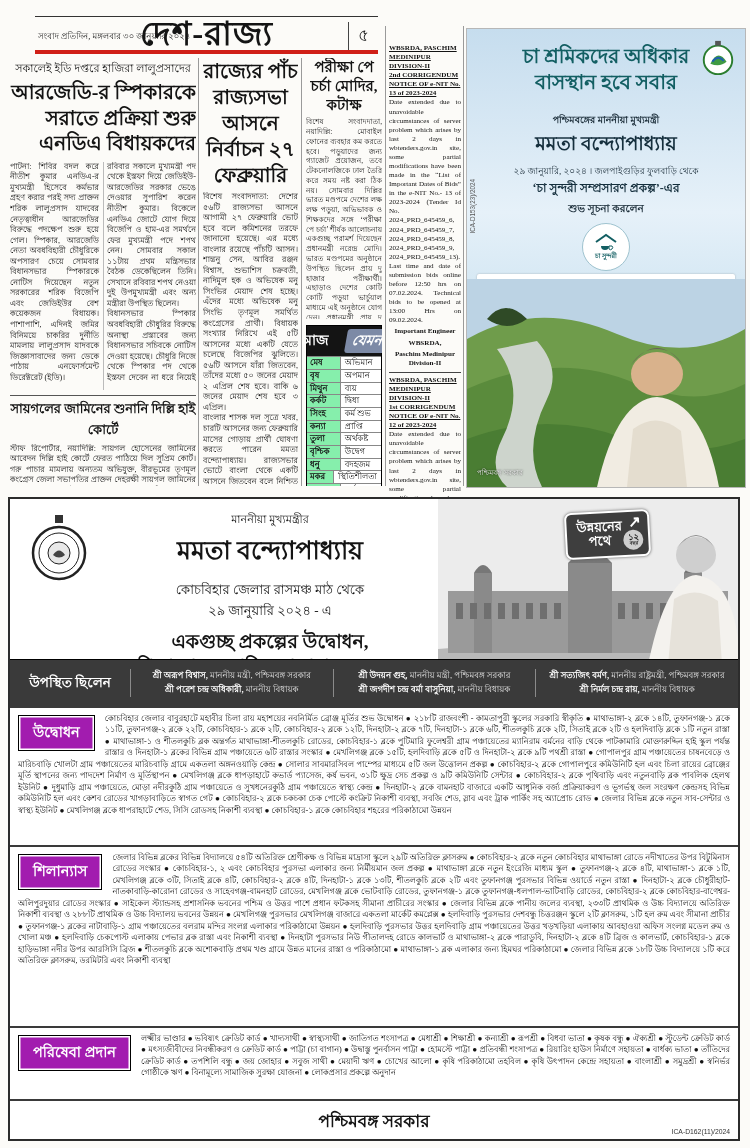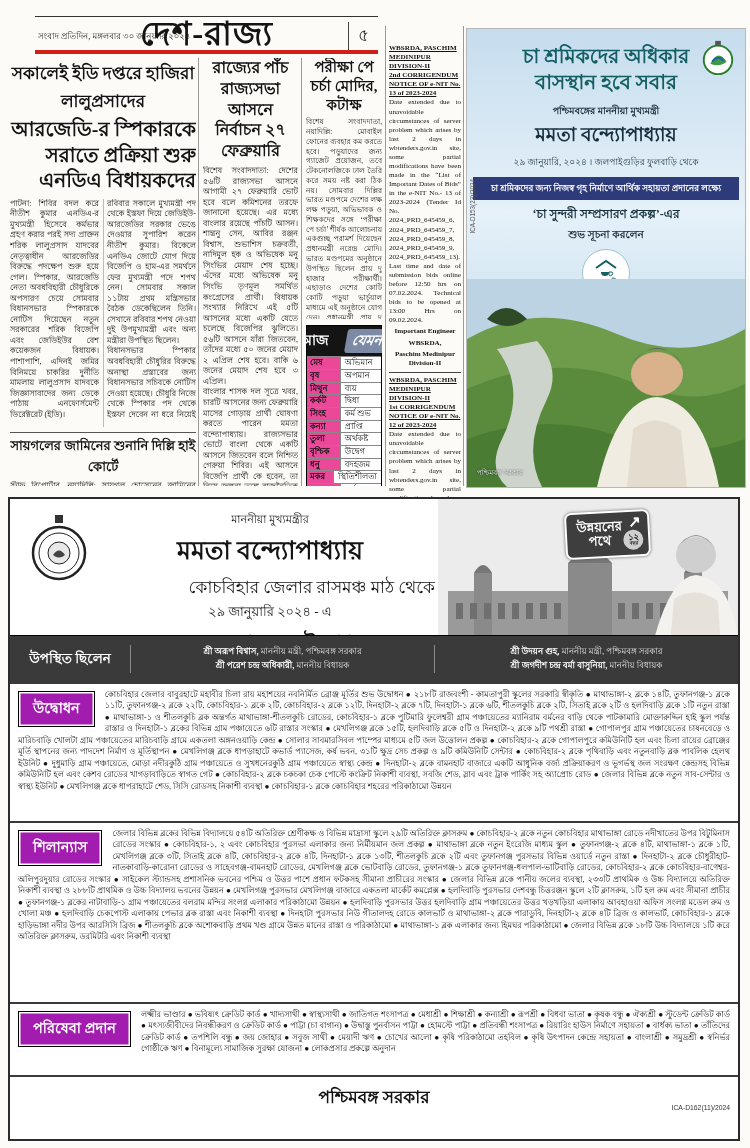--- a/index.html
+++ b/index.html
@@ -6,66 +6,66 @@
   .page{position:relative;width:750px;height:1148px;background:#fcfbf8;font-family:"Liberation Serif",serif;color:#141414;overflow:hidden;margin:0 auto;}
   
   .mast-topline{position:absolute;left:35px;top:16px;width:343px;border-top:1.5px solid #333;}
   .mast-date{position:absolute;left:38px;top:30px;font-size:8.5px;color:#222;}
   .mast-title{position:absolute;left:35px;top:8px;width:343px;text-align:center;font-size:33px;font-weight:bold;letter-spacing:1px;}
   .mast-page{position:absolute;left:348px;top:22px;font-size:17px;border-left:1px solid #444;padding-left:9px;}
   .red-rule{position:absolute;left:35px;top:50px;width:343px;height:4px;background:#d01f17;}
   
   .vdiv{position:absolute;width:1px;background:#9a9a9a;}
   .col{position:absolute;overflow:hidden;}
-  .kicker{font-size:17px;text-align:center;font-weight:bold;margin:2px 0 1px;}
+  .kicker{font-size:11px;text-align:center;font-weight:normal;margin:2px 0 1px;}
   .h-lead{font-size:20px;line-height:1.28;font-weight:bold;text-align:right;margin:0 0 5px;}
-  .h-mid{font-size:16px;line-height:1.3;font-weight:bold;text-align:center;margin:0 0 4px;}
+  .h-mid{font-size:20px;line-height:1.3;font-weight:bold;text-align:center;margin:0 0 4px;}
   .h-small{font-size:15px;line-height:1.25;font-weight:bold;text-align:center;margin:0 0 3px;}
   .body-txt{font-size:8px;line-height:1.32;text-align:justify;white-space:pre-line;overflow:hidden;}
   .two-col{column-count:2;column-gap:8px;column-rule:1px solid #bbb;}
   .sub-rule{border-top:1px solid #555;margin:5px 0 3px;}
   .h-sub{font-size:13px;font-weight:bold;text-align:center;margin:1px 0 3px;}
   
   .horo{border:1.6px solid #000;margin-top:6px;background:#fff;}
   .horo-head{background:#141414;color:#fff;display:flex;align-items:center;justify-content:center;gap:18px;font-size:14px;font-weight:bold;padding:3px 7px;}
   .horo-word{display:inline-block;background:#7d8aa6;color:#fff;font-style:italic;transform:skewX(-10deg);padding:0 6px;border-radius:3px;}
   .horo-row{display:flex;border-top:1px solid #888;font-size:8.4px;line-height:1.15;}
-  .horo-sign{width:36%;font-weight:bold;padding:1px 3px;border-right:1px solid #888;background:#ec4899;}
+  .horo-sign{width:36%;font-weight:bold;padding:1px 3px;border-right:1px solid #888;background:#86efac;}
   .horo-res{padding:1px 4px;}
   
   .notice{font-size:7.1px;line-height:1.28;text-align:justify;}
   .notice + .notice{border-top:1px solid #444;margin-top:4px;padding-top:3px;}
   .n-org,.n-head{font-weight:bold;text-decoration:underline;text-align:left;}
   .n-sign{text-align:center;font-weight:bold;margin-top:2px;}
   
   .tea{background:linear-gradient(180deg,#c6ddee 0%,#e6f1f9 40%,#d4e7f3 58%,#cfe4f1 100%);border:1px solid #b7b7b7;text-align:center;}
   .tea-code{position:absolute;left:2px;top:150px;writing-mode:vertical-rl;transform:rotate(180deg);font-size:6.3px;color:#555;font-family:"Liberation Sans",sans-serif;}
   .tea-h{color:#135f63;font-size:20px;font-weight:bold;line-height:1.3;margin-top:14px;}
-  .tea-sub{font-size:9.5px;font-weight:bold;color:#21333f;margin-top:9px;}
+  .tea-sub{font-size:9.5px;font-weight:bold;color:#21333f;margin-top:18px;}
   .tea-name{font-size:19px;font-weight:bold;color:#152f3d;margin-top:1px;}
   .tea-date{font-size:9px;color:#21333f;margin-top:3px;}
   .tea-bar{background:#2e3b7a;color:#fff;font-size:8.8px;font-weight:bold;padding:4px 3px;margin:7px 6px 5px;}
   .tea-scheme{font-size:12px;font-weight:bold;color:#152f3d;}
   .tea-scheme2{font-size:10.5px;font-weight:bold;color:#21333f;margin-top:2px;}
   .tea-logo{width:46px;height:46px;border-radius:50%;background:#fff;border:1.5px solid #9fc3cf;margin:5px auto 3px;display:flex;flex-direction:column;align-items:center;justify-content:center;}
   .tea-logo-label{font-size:6.5px;color:#135f63;font-weight:bold;}
   .tea-info{background:#fff;margin:2px 10px;padding:4px 5px;border-radius:2px;box-shadow:0 0 2px rgba(0,0,0,.25);}
   .tea-info-h{font-size:10px;font-weight:bold;color:#1c2a6b;}
   .tea-info-b{font-size:8.3px;line-height:1.35;color:#222;margin-top:2px;}
   .tea-photo{position:absolute;left:0;right:0;bottom:0;height:208px;overflow:hidden;}
   .tea-cap{position:absolute;left:10px;bottom:8px;color:#f2f2f2;font-size:7px;text-shadow:0 0 2px #000;}
   .bb-logo{position:absolute;right:8px;top:10px;width:38px;height:38px;}
   
   .bot{position:absolute;left:8px;top:497px;width:732px;height:644px;border:2px solid #2c2c2c;background:#fff;box-sizing:border-box;}
-  .bot-head{position:relative;height:136px;overflow:hidden;padding-left:30px;}
+  .bot-head{position:relative;height:160px;overflow:hidden;padding-left:30px;}
   .emblem{position:absolute;left:16px;top:14px;width:66px;text-align:center;}
   .bot-center{position:absolute;left:95px;top:8px;width:330px;text-align:center;}
   .bot-kicker{font-size:11px;margin-top:4px;}
   .bot-name{font-size:25px;font-weight:bold;margin-top:1px;}
-  .bot-venue{font-size:17px;text-align:right;}
+  .bot-venue{font-size:13px;margin-top:6px;}
   .bot-date{font-size:13px;}
   .bot-headline{font-size:19px;font-weight:bold;line-height:1.3;margin-top:8px;white-space:pre-line;}
   .bot-photo{position:absolute;right:0;top:0;width:300px;height:166px;}
   .badge{position:absolute;right:88px;top:12px;background:#3e3e3e;border:2px solid #fff;border-radius:7px;color:#fff;font-weight:bold;font-size:13px;line-height:1.1;padding:7px 26px 7px 10px;transform:rotate(-3deg);box-shadow:0 0 3px #555;text-align:center;}
   .badge-circle{position:absolute;right:5px;bottom:5px;width:20px;height:20px;border-radius:50%;background:#cfcfcf;color:#222;font-size:8.5px;display:flex;flex-direction:column;align-items:center;justify-content:center;line-height:1;}
   .badge-arrow{position:absolute;right:7px;top:2px;font-size:15px;}
   .att{display:flex;background:#3a3a3a;color:#fff;height:46px;align-items:center;border-top:1px solid #000;}
   .att-label{width:120px;text-align:center;font-size:13.5px;font-weight:bold;flex:0 0 auto;}
   .att-cols{display:flex;flex:1;}
   .att-cell{flex:1;text-align:center;font-size:8.6px;line-height:1.6;border-left:1px solid #8a8a8a;padding:0 4px;}
@@ -193,21 +193,20 @@
       <path d="M14 24 Q20 16 26 23" stroke="#1f5fae" stroke-width="2" fill="none"></path>
       <rect x="17" y="2" width="6" height="5" fill="#555"></rect>
     </svg>
     <div class="tea-h">
       <div>চা শ্রমিকদের অধিকার</div>
       <div>বাসস্থান হবে সবার</div>
     </div>
     <div class="tea-sub">পশ্চিমবঙ্গের মাননীয়া মুখ্যমন্ত্রী</div>
     <div class="tea-name">মমতা বন্দ্যোপাধ্যায়</div>
     <div class="tea-date">২৯ জানুয়ারি, ২০২৪  ।  জলপাইগুড়ির ফুলবাড়ি থেকে</div>
-    <div class="tea-bar">চা শ্রমিকদের জন্য নিজস্ব গৃহ নির্মাণে আর্থিক সহায়তা প্রদানের লক্ষ্যে</div>
     <div class="tea-scheme">‘চা সুন্দরী সম্প্রসারণ প্রকল্প’-এর</div>
     <div class="tea-scheme2">শুভ সূচনা করলেন</div>
     <div class="tea-logo">
       <svg width="24" height="18" viewBox="0 0 24 18">
         <path d="M2 9 L12 2 L22 9" stroke="#135f63" stroke-width="2" fill="none"></path>
         <path d="M7 13 h8 a3 3 0 0 1 -8 0 Z" fill="#135f63"></path>
         <path d="M15 13 h3 a2 2 0 0 1 -3 3 Z" fill="none" stroke="#135f63"></path>
       </svg>
       <div class="tea-logo-label">চা সুন্দরী</div>
     </div>
@@ -301,20 +300,24 @@
       <div class="att-label">উপস্থিত ছিলেন</div>
       <div class="att-cols">
         <div class="att-cell">
           <div><span class="att-name">শ্রী অরূপ বিশ্বাস,</span> <span class="att-role">মাননীয় মন্ত্রী, পশ্চিমবঙ্গ সরকার</span></div>
           <div><span class="att-name">শ্রী পরেশ চন্দ্র অধিকারী,</span> <span class="att-role">মাননীয় বিধায়ক</span></div>
         </div>
         <div class="att-cell">
           <div><span class="att-name">শ্রী উদয়ন গুহ,</span> <span class="att-role">মাননীয় মন্ত্রী, পশ্চিমবঙ্গ সরকার</span></div>
           <div><span class="att-name">শ্রী জগদীশ চন্দ্র বর্মা বাসুনিয়া,</span> <span class="att-role">মাননীয় বিধায়ক</span></div>
         </div>
+        <div class="att-cell">
+          <div><span class="att-name">শ্রী সত্যজিৎ বর্মণ,</span> <span class="att-role">মাননীয় রাষ্ট্রমন্ত্রী, পশ্চিমবঙ্গ সরকার</span></div>
+          <div><span class="att-name">শ্রী নির্মল চন্দ্র রায়,</span> <span class="att-role">মাননীয় বিধায়ক</span></div>
+        </div>
       </div>
     </div>
 
     <div class="sec" style="height:128px;">
       <span class="sec-label">উদ্বোধন</span>
       <div class="sec-txt">কোচবিহার জেলার বাবুরহাটে মহাবীর চিলা রায় মহাশয়ের নবনির্মিত ব্রোঞ্জ মূর্তির শুভ উদ্বোধন ● ২১৮টি রাজবংশী - কামতাপুরী স্কুলের সরকারি স্বীকৃতি ● মাথাভাঙ্গা-২ ব্লকে ১৪টি, তুফানগঞ্জ-১ ব্লকে ১১টি, তুফানগঞ্জ-২ ব্লকে ২২টি, কোচবিহার-১ ব্লকে ২টি, কোচবিহার-২ ব্লকে ১২টি, দিনহাটা-২ ব্লকে ৭টি, দিনহাটা-১ ব্লকে ৬টি, শীতলকুচি ব্লকে ২টি, সিতাই ব্লকে ২টি ও হলদিবাড়ি ব্লকে ১টি নতুন রাস্তা ● মাথাভাঙ্গা-১ ও শীতলকুচি ব্লক অন্তর্গত মাথাভাঙ্গা-শীতলকুচি রোডের, কোচবিহার-১ ব্লকে পুটিমারি ফুলেশ্বরী গ্রাম পঞ্চায়েতের ম্যানিরাম বর্মনের বাড়ি থেকে পাটকামারি মোক্তারুদ্দিন হাই স্কুল পর্যন্ত রাস্তার ও দিনহাটা-১ ব্লকের বিভিন্ন গ্রাম পঞ্চায়েতে ৬টি রাস্তার সংস্কার ● মেখলিগঞ্জ ব্লকে ১৫টি, হলদিবাড়ি ব্লকে ৫টি ও দিনহাটা-২ ব্লকে ৯টি পথশ্রী রাস্তা ● গোপালপুর গ্রাম পঞ্চায়েতের চাষনবেড়ে ও মারিচবাড়ি খোলটা গ্রাম পঞ্চায়েতের মারিচবাড়ি গ্রামে একতলা অঙ্গনওয়াড়ি কেন্দ্র ● সোলার সাবমারসিবল পাম্পের মাধ্যমে ৫টি জল উত্তোলন প্রকল্প ● কোচবিহার-২ ব্লকে গোপালপুরে কমিউনিটি হল এবং চিলা রায়ের ব্রোঞ্জের মূর্তি স্থাপনের জন্য পাদদেশ নির্মাণ ও মূর্তিস্থাপন ● মেখলিগঞ্জ ব্লকে ধাপড়াহাটে কভার্ড প্যাসেজ, কর্ষ ভবন, ৩১টি ক্ষুদ্র সেচ প্রকল্প ও ৯টি কমিউনিটি সেন্টার ● কোচবিহার-২ ব্লকে পৃথিবাড়ি এবং নতুনবাড়ি ব্লক পাবলিক হেলথ ইউনিট ● দুধুমাড়ি গ্রাম পঞ্চায়েতে, মোড়া নদীরকুঠি গ্রাম পঞ্চায়েতে ও সুখধনেরকুঠি গ্রাম পঞ্চায়েতে স্বাস্থ্য কেন্দ্র ● দিনহাটা-২ ব্লকে বামনহাট বাজারে একটি আধুনিক বর্জ্য প্রক্রিয়াকরণ ও ভূগর্ভস্থ জল সংরক্ষণ কেন্দ্রসহ বিভিন্ন কমিউনিটি হল এবং কেশব রোডের খাগড়াবাড়িতে স্বাগত গেট ● কোচবিহার-২ ব্লকে চকচকা চেক পোস্টে কংক্রিট নিকাশী ব্যবস্থা, সবজি শেড, স্লাব এবং ট্রাক পার্কিং সহ অ্যাপ্রোচ রোড ● জেলার বিভিন্ন ব্লকে নতুন সাব-সেন্টার ও স্বাস্থ্য ইউনিট ● মেখলিগঞ্জ ব্লকে ধাপরাহাটে শেড, সিসি রোডসহ নিকাশী ব্যবস্থা ● কোচবিহার-১ ব্লকে কোচবিহার শহরের পরিকাঠামো উন্নয়ন</div>
     </div>
     <div class="sec" style="height:170px;">
       <span class="sec-label">শিলান্যাস</span>
       <div class="sec-txt">জেলার বিভিন্ন ব্লকের বিভিন্ন বিদ্যালয়ে ৫৪টি অতিরিক্ত শ্রেণীকক্ষ ও বিভিন্ন মাদ্রাসা স্কুলে ২৯টি অতিরিক্ত ক্লাসরুম ● কোচবিহার-২ ব্লকে নতুন কোচবিহার মাথাভাঙ্গা রোডে নদীখাতের উপর বিটুমিনাস রোডের সংস্কার ● কোচবিহার-১, ২ এবং কোচবিহার পুরসভা এলাকার জন্য নির্মীয়মান জল প্রকল্প ● মাথাভাঙ্গা ব্লকে নতুন ইংরেজি মাধ্যম স্কুল ● তুফানগঞ্জ-২ ব্লকে ৪টি, মাথাভাঙ্গা-১ ব্লকে ১টি, মেখলিগঞ্জ ব্লকে ৩টি, সিতাই ব্লকে ৪টি, কোচবিহার-২ ব্লকে ৪টি, দিনহাটা-১ ব্লকে ১৩টি, শীতলকুচি ব্লকে ২টি এবং তুফানগঞ্জ পুরসভার বিভিন্ন ওয়ার্ডে নতুন রাস্তা ● দিনহাটা-২ ব্লকে চৌধুরীহাট-নাতকাবাড়ি-কারোনা রোডের ও সাহেবগঞ্জ-বামনহাট রোডের, মেখলিগঞ্জ ব্লকে ভোটবাড়ি রোডের, তুফানগঞ্জ-১ ব্লকে তুফানগঞ্জ-ধলপাল-ভাটিবাড়ি রোডের, কোচবিহার-২ ব্লকে কোচবিহার-বাণেশ্বর-অলিপুরদুয়ার রোডের সংস্কার ● সাইকেল স্ট্যান্ডসহ প্রশাসনিক ভবনের পশ্চিম ও উত্তর পাশে প্রধান ফটকসহ সীমানা প্রাচীরের সংস্কার ● জেলার বিভিন্ন ব্লকে পানীয় জলের ব্যবস্থা, ২৩৩টি প্রাথমিক ও উচ্চ বিদ্যালয়ে অতিরিক্ত নিকাশী ব্যবস্থা ও ২৮৮টি প্রাথমিক ও উচ্চ বিদ্যালয় ভবনের উন্নয়ন ● মেখলিগঞ্জ পুরসভার মেখলিগঞ্জ বাজারে একতলা মার্কেট কমপ্লেক্স ● হলদিবাড়ি পুরসভার দেশবন্ধু চিত্তরঞ্জন স্কুলে ২টি ক্লাসরুম, ১টি হল রুম এবং সীমানা প্রাচীর ● তুফানগঞ্জ-১ ব্লকের নাটাবাড়ি-১ গ্রাম পঞ্চায়েতের বলরাম মন্দির সংলগ্ন এলাকার পরিকাঠামো উন্নয়ন ● হলদিবাড়ি পুরসভার উত্তর হলদিবাড়ি গ্রাম পঞ্চায়েতের উত্তর খড়খড়িয়া এলাকায় আবহাওয়া অফিস সংলগ্ন মডেল রুম ও খোলা মঞ্চ ● হলদিবাড়ি চেকপোস্ট এলাকায় পেভার ব্লক রাস্তা এবং নিকাশী ব্যবস্থা ● দিনহাটা পুরসভার নিউ গীতালদহ রোডে কালভার্ট ও মাথাভাঙ্গা-২ ব্লকে পারাডুবি, দিনহাটা-২ ব্লকে ৪টি ব্রিজ ও কালভার্ট, কোচবিহার-১ ব্লকে হাড়িভাঙ্গা নদীর উপর আরসিসি ব্রিজ ● শীতলকুচি ব্লকে অশোকবাড়ি প্রথম খণ্ড গ্রামে উন্নত মানের রাস্তা ও পরিকাঠামো ● মাথাভাঙ্গা-১ ব্লক এলাকার জন্য হিমঘর পরিকাঠামো ● জেলার বিভিন্ন ব্লকে ১৮টি উচ্চ বিদ্যালয়ে ১টি করে অতিরিক্ত ক্লাসরুম, ডরমিটরি এবং নিকাশী ব্যবস্থা</div>

